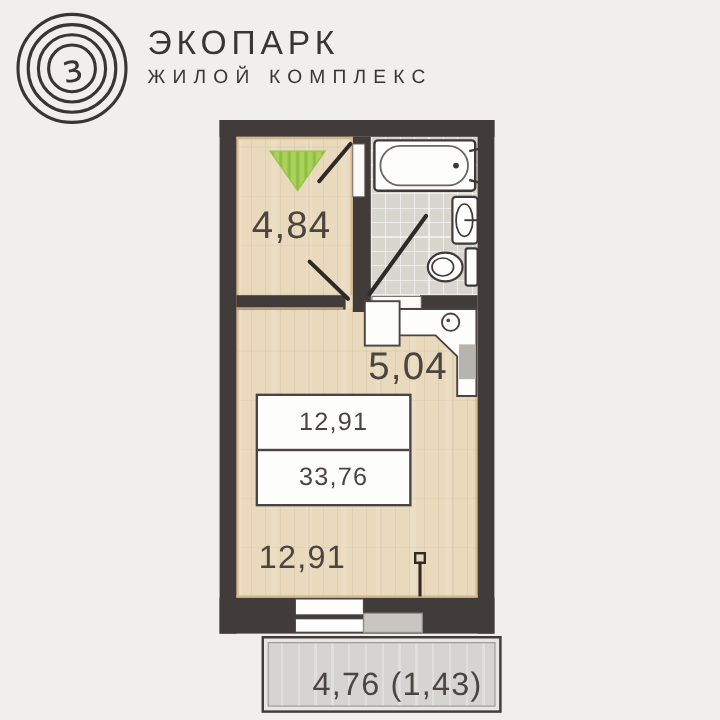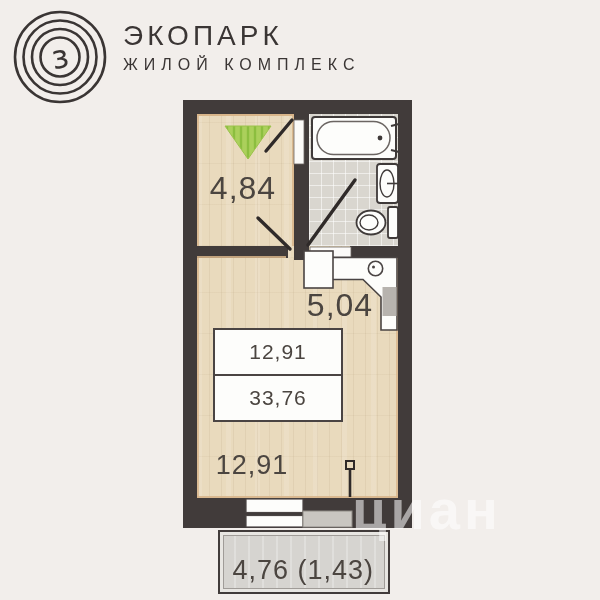--- a/index.html
+++ b/index.html
@@ -43,21 +43,21 @@
     justify-content:center;font-size:25px;color:#4b4540;
   }
   .info-rows{flex:1;display:flex;flex-direction:column;}
   .info-row{
     flex:1;display:flex;align-items:center;justify-content:center;
     font-size:21px;color:#4b4540;letter-spacing:1px;border-bottom:2px solid #4a4443;
   }
   .info-row:last-child{border-bottom:none;}
   
   .balcony{
-    position:absolute;left:218px;top:530px;width:172px;height:64px;z-index:2;
+    position:absolute;left:218px;top:530px;width:200px;height:64px;z-index:2;
     background-color:#d6d4d0;border:2px solid #413b3a;box-sizing:border-box;
     box-shadow:inset 0 0 0 3px #e8e6e2, inset 0 0 0 4px #a09c98;
     background-image:repeating-linear-gradient(90deg, rgba(255,255,255,0.25) 0 2px, transparent 2px 14px);
   }
   .balcony-label{
     position:absolute;right:14px;bottom:6px;font-size:27px;color:#4b4540;letter-spacing:1px;
   }
   .watermark{
     position:absolute;left:352px;top:477px;z-index:5;
     font-size:56px;font-weight:bold;letter-spacing:4px;
@@ -176,15 +176,14 @@
     <div class="info-rows">
       <div class="info-row">12,91</div>
       <div class="info-row">33,76</div>
     </div>
   </div>
 
   <div class="balcony">
     <div class="balcony-label">4,76 (1,43)</div>
   </div>
 
-  <div class="watermark">циан</div>
 
 </div>
 
 </body></html>

